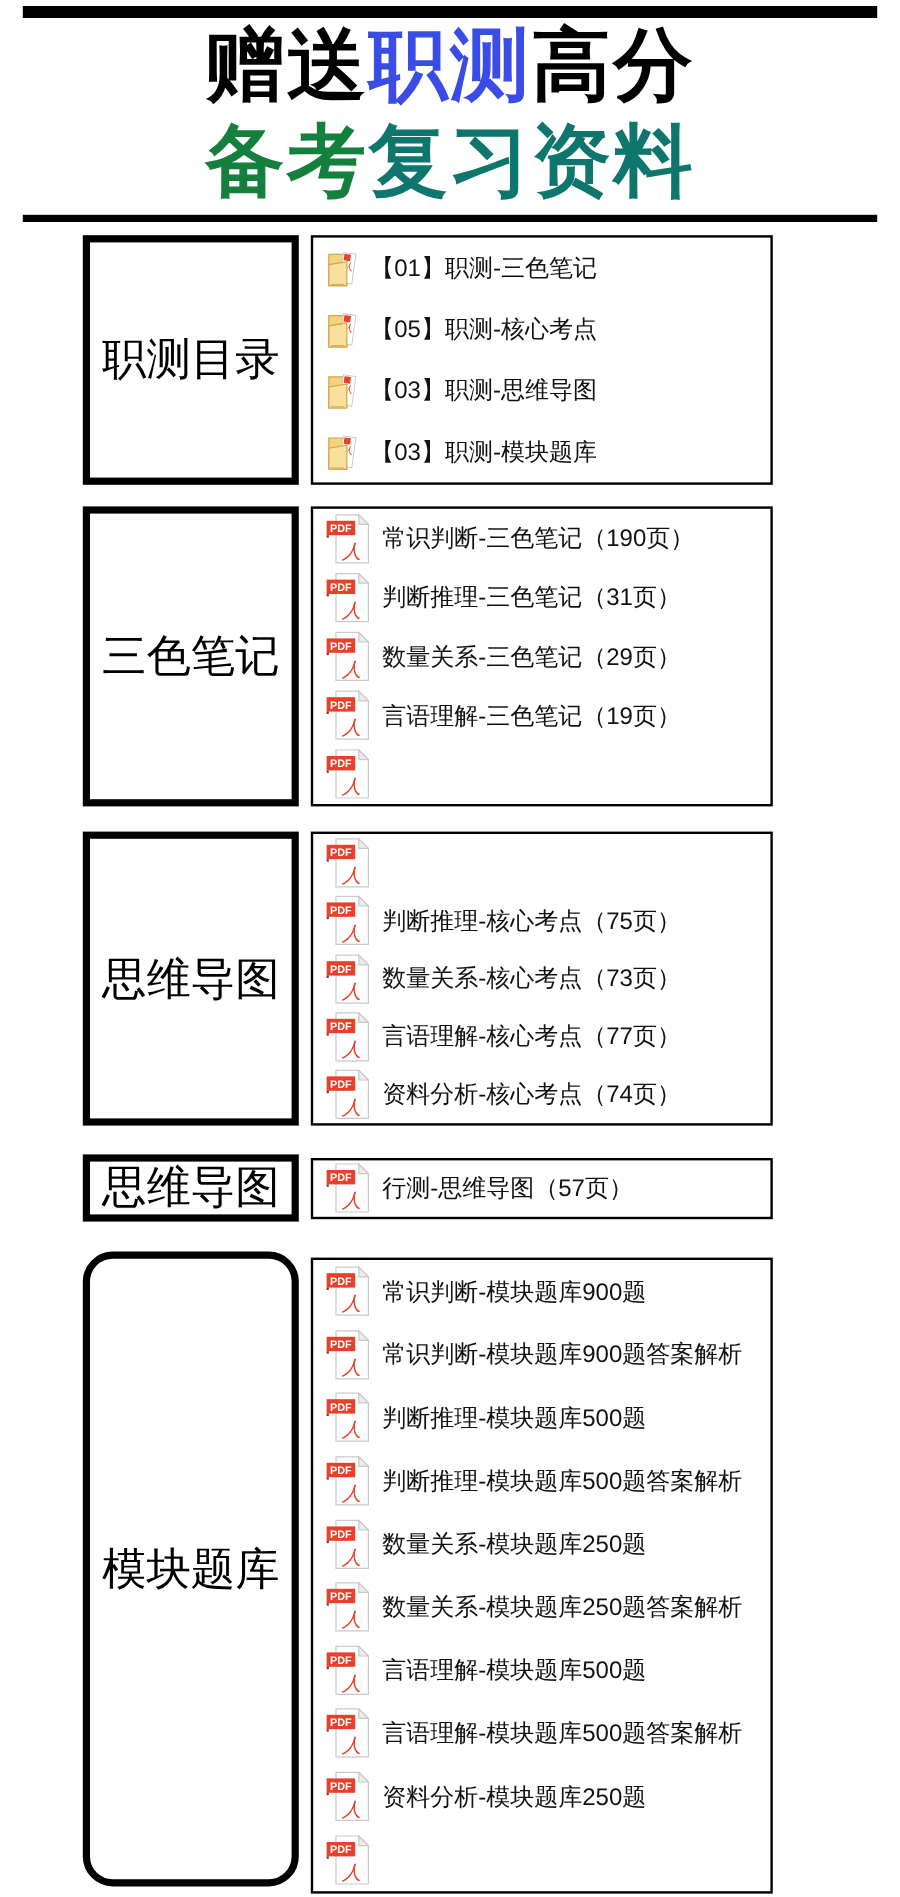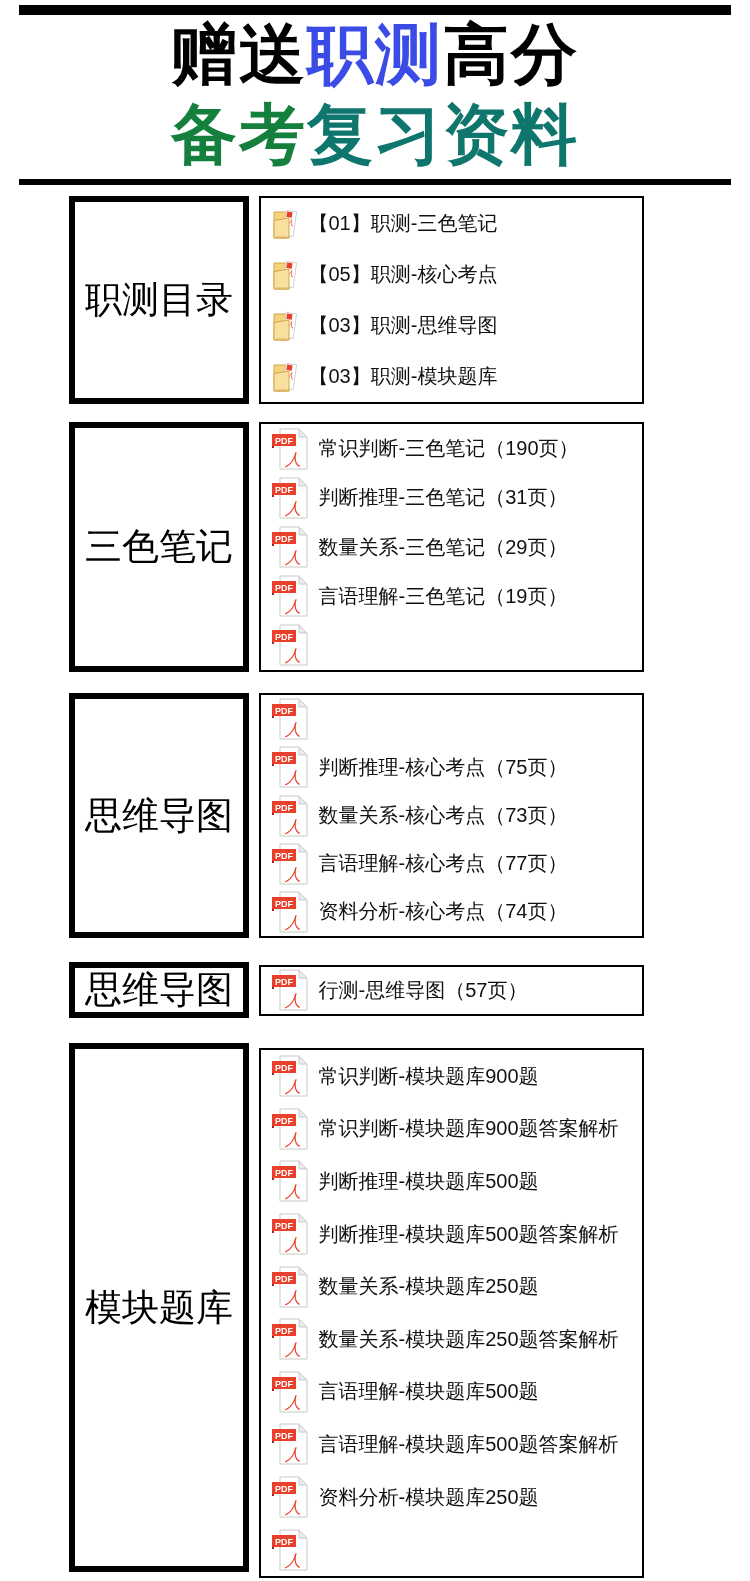--- a/index.html
+++ b/index.html
@@ -42,21 +42,21 @@
     width:180px;
     border:6px solid #000;
     background:#fff;
     display:flex; align-items:center; justify-content:center;
     font-family:"Liberation Serif", serif;
     font-size:37px;
     color:#000;
     white-space:nowrap;
     flex:none;
   }
-  .s5 .label-box { height:529px; }
+  .s5 .label-box { height:529px;border-radius:25px; }
   .panel {
     box-sizing:border-box;
     width:385px;
     margin-left:10px;
     border:2px solid #000;
     background:#fff;
     display:flex;
     flex:none;
   }
   .s4 .panel { align-self:center; height:51px; }

